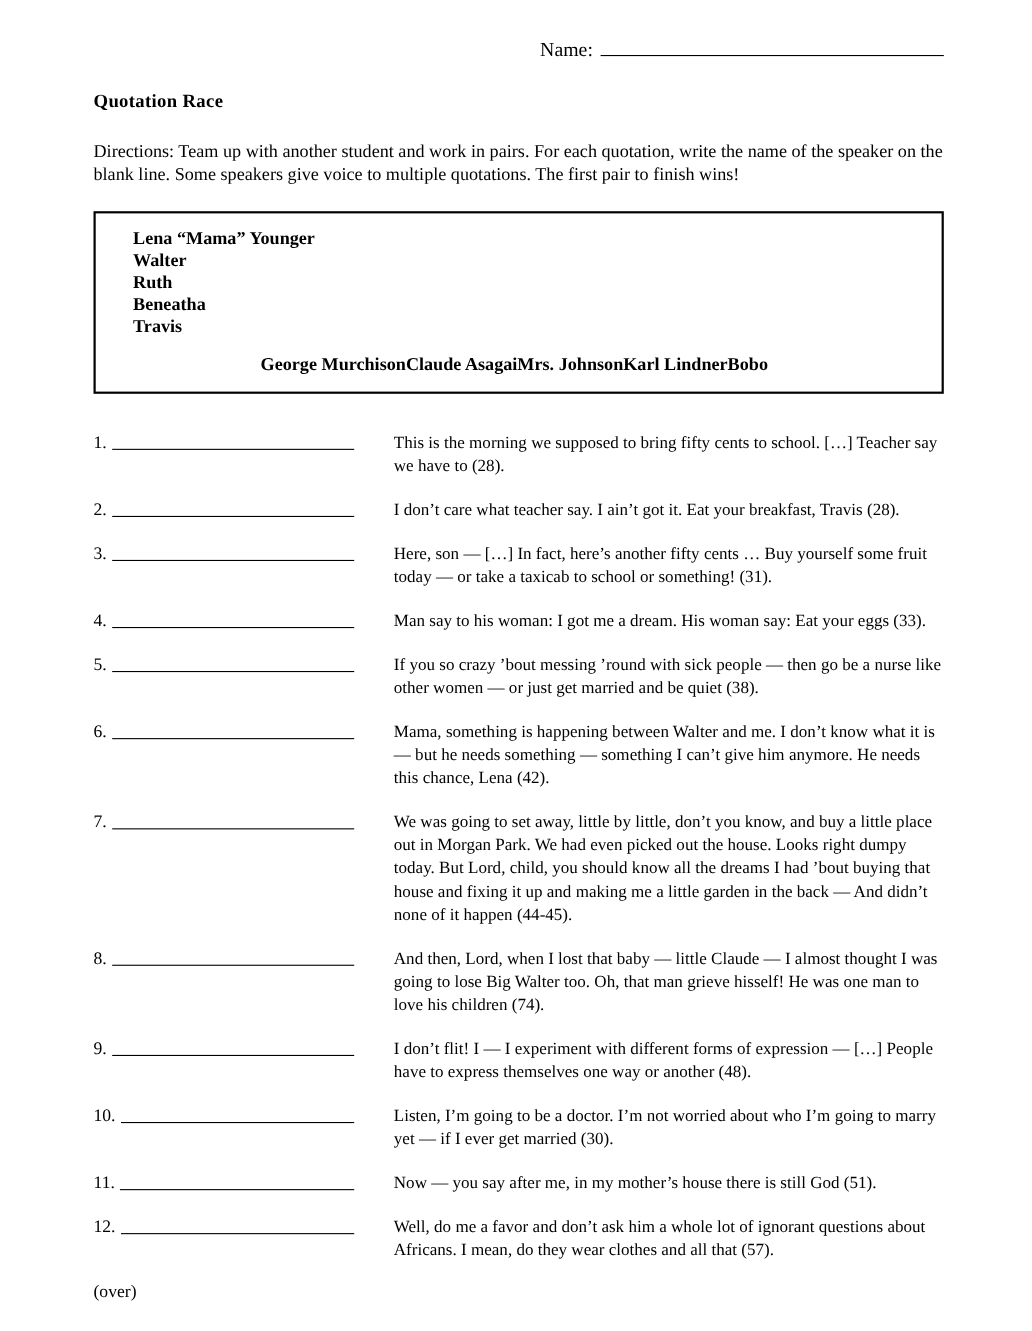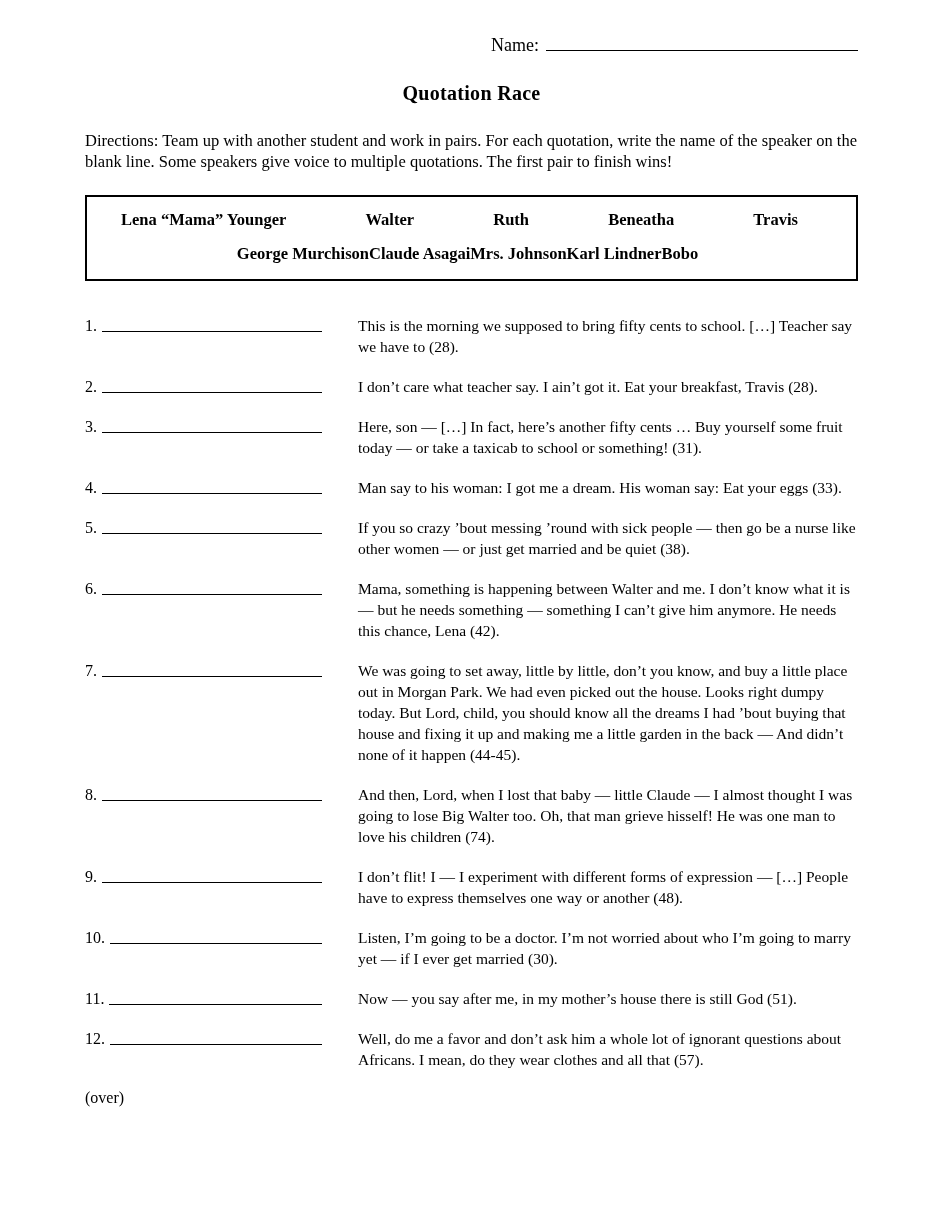--- a/index.html
+++ b/index.html
@@ -14,34 +14,34 @@
     padding: 26px 80px 16px 85px;
     overflow: hidden;
   }
   .name-row { text-align: right; font-size: 18px; margin-top: 6px; }
   .name-line {
     display: inline-block; width: 312px; height: 1em;
     border-bottom: 1.5px solid #000; margin-left: 7px;
     vertical-align: baseline;
   }
   .title {
-    text-align: center; font-size: 20px; font-weight: bold;
+    font-size: 17px; font-weight: bold;
     margin: 26px 0 0 0; letter-spacing: 0.3px;
   }
   .directions { font-size: 16.5px; line-height: 21px; margin: 25px 0 0 0; }
   .directions b { font-weight: normal; }
   .name-bank {
     border: 2px solid #000; margin-top: 23px;
     padding: 13px 20px 15px 12px;
   }
   .bank-row {
     display: flex; justify-content: space-between;
     font-weight: bold; font-size: 16.5px;
   }
-  .bank-row.row1 { padding: 0 38px 0 22px; }
+  .bank-row.row1 { padding: 0 38px 0 22px; flex-direction: column; }
   .bank-row + .bank-row { margin-top: 14px; justify-content: center; }
   .items { margin-top: 34px; }
   .item { display: flex; align-items: flex-start; margin-bottom: 19px; }
   .item-left {
     flex: 0 0 273px; width: 273px;
     display: flex; align-items: flex-start;
     font-size: 16px; line-height: 21px;
   }
   .item-num { white-space: nowrap; padding-right: 5px; }
   .item-blank {

